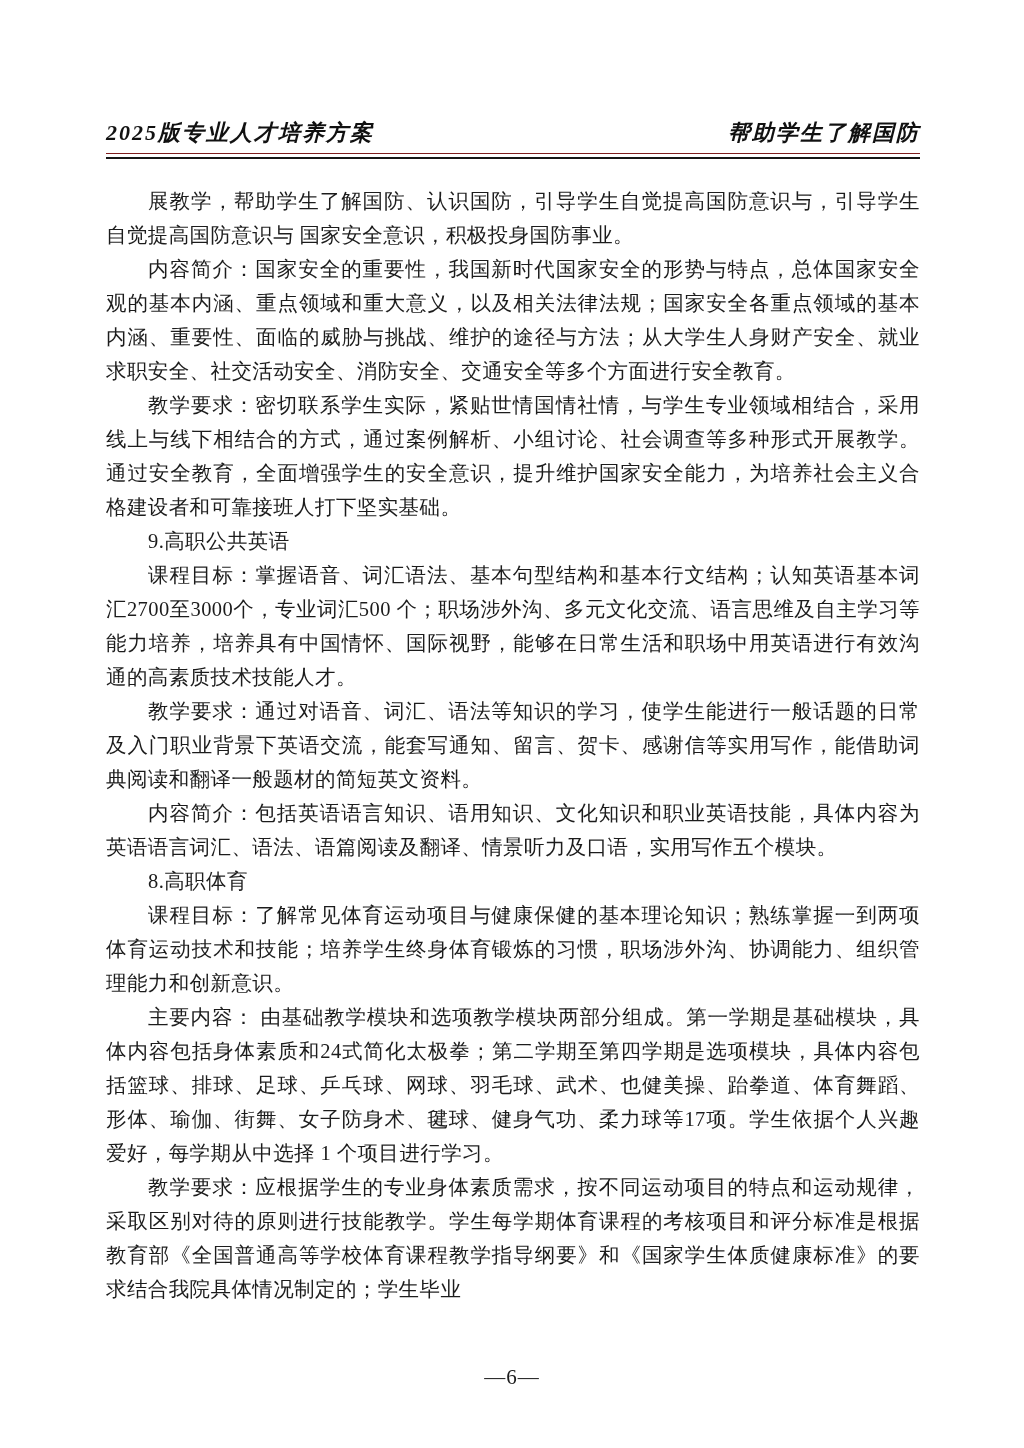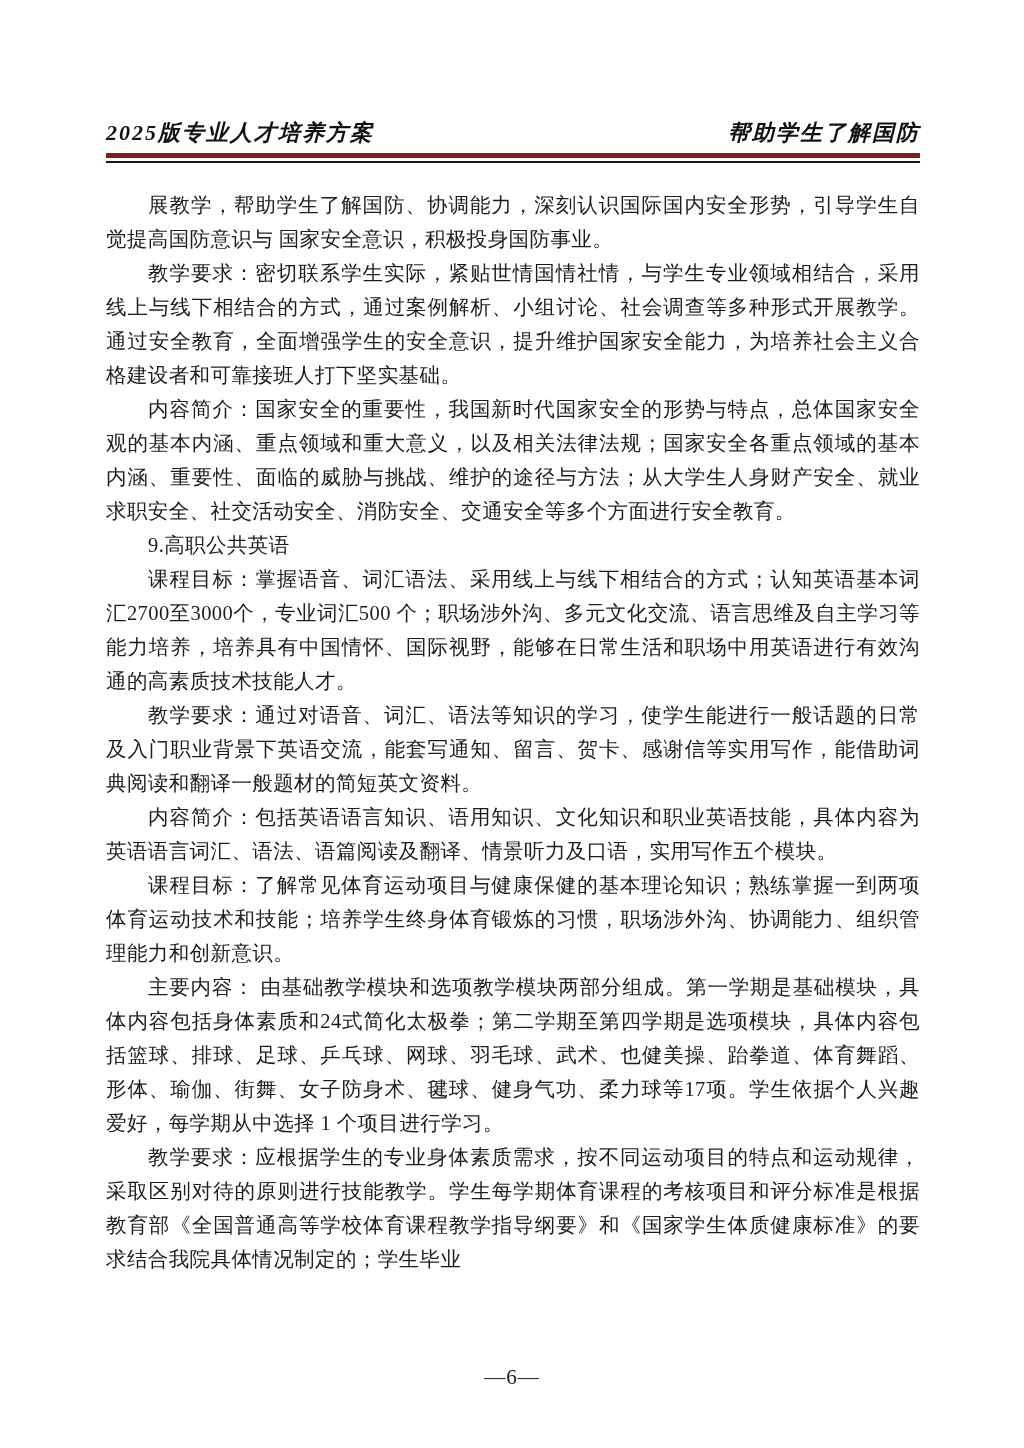--- a/index.html
+++ b/index.html
@@ -23,21 +23,21 @@
   .doc-header-row {
     display: flex;
     justify-content: space-between;
     align-items: flex-end;
     font-size: 22px;
     font-weight: bold;
     font-style: italic;
     letter-spacing: 2px;
     color: #111111;
     padding-bottom: 5px;
-    border-bottom: 5px solid #7f1d1d;
+    border-bottom: 1px solid #7f1d1d;
   }
   .doc-header-rule2 {
     height: 2px;
     background: #161616;
     margin-top: 3px;
   }
   .doc-content {
     margin-top: 25px;
     font-size: 20.5px;
     line-height: 34px;
@@ -66,27 +66,28 @@
 
   <div class="doc-header">
     <div class="doc-header-row">
       <span>2025版专业人才培养方案</span>
       <span>帮助学生了解国防</span>
     </div>
     <div class="doc-header-rule2"></div>
   </div>
 
   <div class="doc-content">
-    <p>展教学，帮助学生了解国防、协调能力，深刻认识国际国内安全形势，引导学生自觉提高国防意识与 国家安全意识，积极投身国防事业。</p>
+    <p>展教学，帮助学生了解国防、认识国防，引导学生自觉提高国防意识与，引导学生自觉提高国防意识与 国家安全意识，积极投身国防事业。</p>
+    <p>内容简介：国家安全的重要性，我国新时代国家安全的形势与特点，总体国家安全观的基本内涵、重点领域和重大意义，以及相关法律法规；国家安全各重点领域的基本内涵、重要性、面临的威胁与挑战、维护的途径与方法；从大学生人身财产安全、就业求职安全、社交活动安全、消防安全、交通安全等多个方面进行安全教育。</p>
     <p>教学要求：密切联系学生实际，紧贴世情国情社情，与学生专业领域相结合，采用线上与线下相结合的方式，通过案例解析、小组讨论、社会调查等多种形式开展教学。通过安全教育，全面增强学生的安全意识，提升维护国家安全能力，为培养社会主义合格建设者和可靠接班人打下坚实基础。</p>
-    <p>内容简介：国家安全的重要性，我国新时代国家安全的形势与特点，总体国家安全观的基本内涵、重点领域和重大意义，以及相关法律法规；国家安全各重点领域的基本内涵、重要性、面临的威胁与挑战、维护的途径与方法；从大学生人身财产安全、就业求职安全、社交活动安全、消防安全、交通安全等多个方面进行安全教育。</p>
     <p>9.高职公共英语</p>
-    <p>课程目标：掌握语音、词汇语法、采用线上与线下相结合的方式；认知英语基本词汇2700至3000个，专业词汇500 个；职场涉外沟、多元文化交流、语言思维及自主学习等能力培养，培养具有中国情怀、国际视野，能够在日常生活和职场中用英语进行有效沟通的高素质技术技能人才。</p>
+    <p>课程目标：掌握语音、词汇语法、基本句型结构和基本行文结构；认知英语基本词汇2700至3000个，专业词汇500 个；职场涉外沟、多元文化交流、语言思维及自主学习等能力培养，培养具有中国情怀、国际视野，能够在日常生活和职场中用英语进行有效沟通的高素质技术技能人才。</p>
     <p>教学要求：通过对语音、词汇、语法等知识的学习，使学生能进行一般话题的日常及入门职业背景下英语交流，能套写通知、留言、贺卡、感谢信等实用写作，能借助词典阅读和翻译一般题材的简短英文资料。</p>
     <p>内容简介：包括英语语言知识、语用知识、文化知识和职业英语技能，具体内容为英语语言词汇、语法、语篇阅读及翻译、情景听力及口语，实用写作五个模块。</p>
+    <p>8.高职体育</p>
     <p>课程目标：了解常见体育运动项目与健康保健的基本理论知识；熟练掌握一到两项体育运动技术和技能；培养学生终身体育锻炼的习惯，职场涉外沟、协调能力、组织管理能力和创新意识。</p>
     <p>主要内容： 由基础教学模块和选项教学模块两部分组成。第一学期是基础模块，具体内容包括身体素质和24式简化太极拳；第二学期至第四学期是选项模块，具体内容包括篮球、排球、足球、乒乓球、网球、羽毛球、武术、也健美操、跆拳道、体育舞蹈、形体、瑜伽、街舞、女子防身术、毽球、健身气功、柔力球等17项。学生依据个人兴趣爱好，每学期从中选择 1 个项目进行学习。</p>
     <p>教学要求：应根据学生的专业身体素质需求，按不同运动项目的特点和运动规律，采取区别对待的原则进行技能教学。学生每学期体育课程的考核项目和评分标准是根据教育部《全国普通高等学校体育课程教学指导纲要》和《国家学生体质健康标准》的要求结合我院具体情况制定的；学生毕业</p>
   </div>
 
   <div class="doc-footer">—6—</div>
 
 </div>
 
 </body></html>

